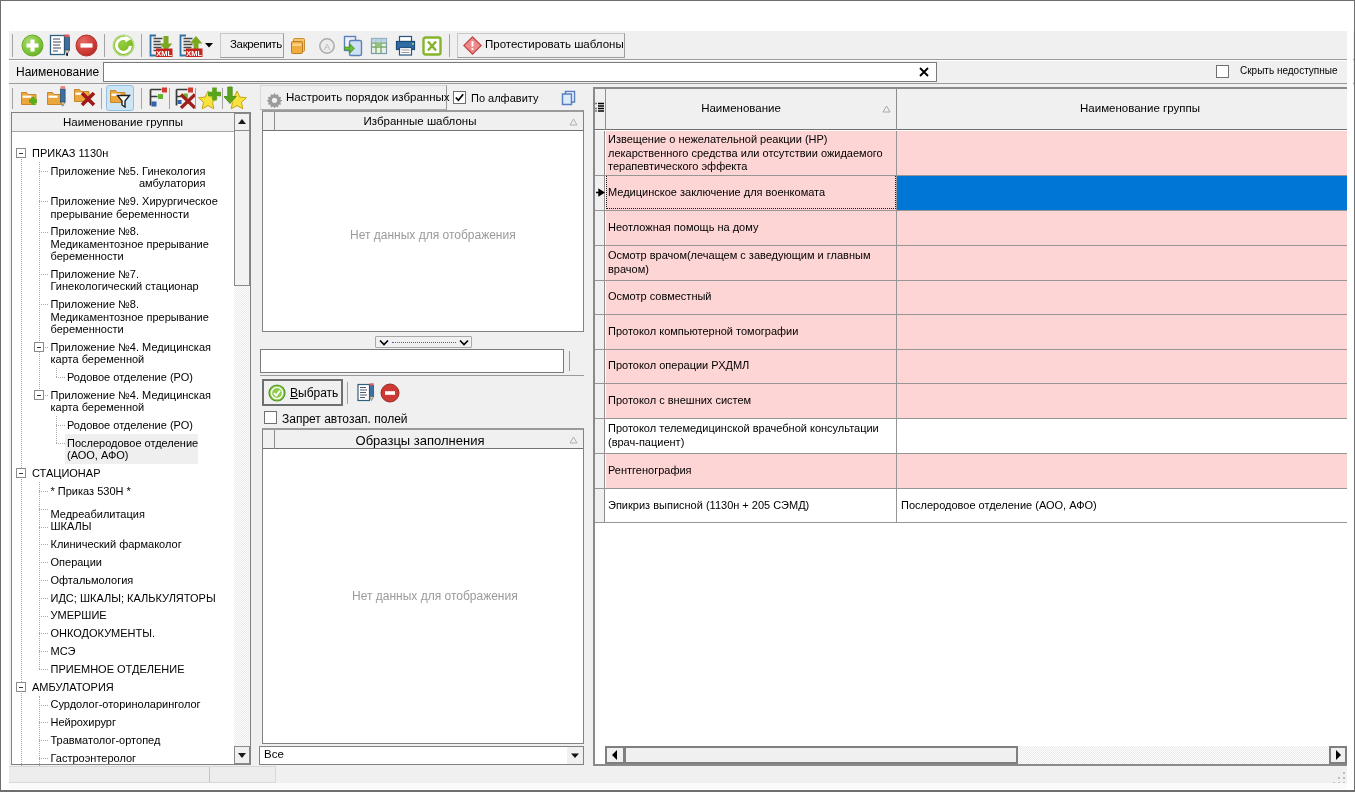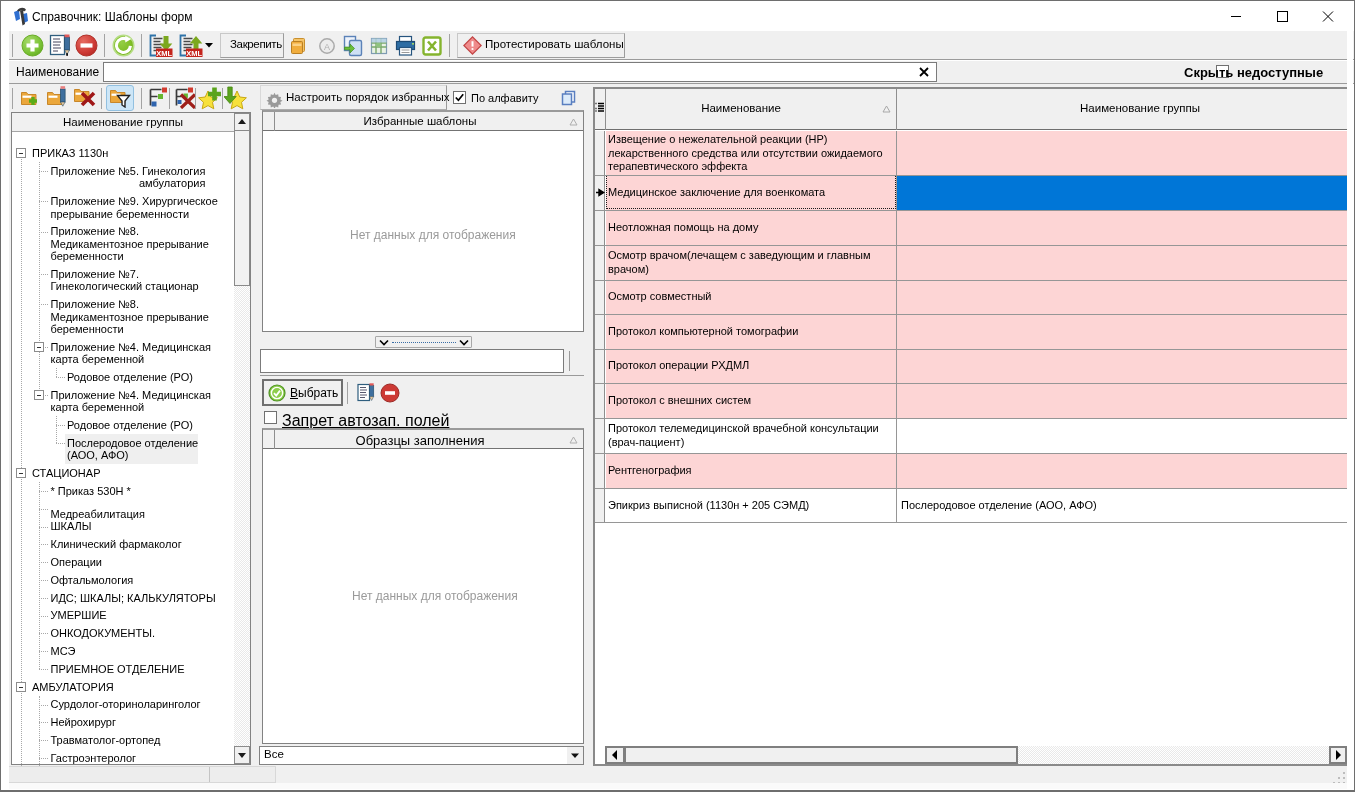--- a/index.html
+++ b/index.html
@@ -17,40 +17,20 @@
 .ibtn { position:absolute; }
 .input { position:absolute; background:#fff; border:1px solid #7b7b7b; }
 .cb { position:absolute; width:13px; height:13px; background:#fff; border:1px solid #707070; }
 .gridframe { position:absolute; border:1px solid #828282; background:#fff; }
 .nodata { position:absolute; color:#9a9a9a; font-size:12px; }
 svg { display:block; }
 </style>
 </head>
 <body>
 <div id="win">
-  <div class="titlebar">
-    <div class="abs" id="applogo" style="left:12px; top:6px;">
-        <svg width="17" height="19" viewBox="0 0 17 19">
-      <path d="M1 5 l5 -2 1 9 -4 2 z" fill="#2f6fd0"></path>
-      <path d="M10 7 l4 -1 1 8 -4 2 z" fill="#2f6fd0"></path>
-      <path d="M4 4 C6 0 12 0 13 3 l-2 1.5 c-0.5 -1.5 -4 -1.5 -5 0 z" fill="#3a3a3a"></path>
-      <path d="M7 3.5 l3 -0.5 2 14 -2.5 1.5 z" fill="#3a3a3a"></path>
-    </svg>
-      </div>
-    <div class="title-text">Справочник: Шаблоны форм</div>
-    <svg class="capbtn" style="left:1212px" viewBox="0 0 46 30">
-        <path d="M18 15.5 h10" stroke="#000" stroke-width="1"></path>
-      </svg>
-    <svg class="capbtn" style="left:1258px" viewBox="0 0 46 30">
-        <rect x="18.5" y="10.5" width="10" height="10" fill="none" stroke="#000" stroke-width="1"></rect>
-      </svg>
-    <svg class="capbtn" style="left:1304px" viewBox="0 0 46 30">
-        <path d="M18 10.5 L28 20.5 M28 10.5 L18 20.5" stroke="#000" stroke-width="1"></path>
-      </svg>
-  </div>
   <div class="abs" id="mainbg" style="left:0; top:82px; width:1346px; height:700px; background:#f0f0f0;"></div>
   <div class="toolbar" id="toolbar1">
     <div class="sep" style="left:11px; top:3px; height:23px;"></div>
     <svg class="ibtn" style="left:20px; top:3px;" width="23" height="23" viewBox="0 0 23 23">
       <defs>
           <radialGradient id="gg" cx="0.35" cy="0.3" r="0.9">
             <stop offset="0" stop-color="#a6d96a"></stop>
             <stop offset="0.6" stop-color="#7bc336"></stop>
             <stop offset="1" stop-color="#58a018"></stop>
           </radialGradient>
@@ -150,21 +130,21 @@
     </svg>
     <div class="abs" style="left:484px; top:7px; font-size:11.5px;">Протестировать шаблоны</div>
   </div>
   <div class="filterrow">
     <div class="abs" style="left:15px; top:4px; font-size:12px;">Наименование</div>
     <div class="input" style="left:102px; top:1px; width:834px; height:20px;"></div>
     <svg class="abs" style="left:916px; top:4px;" width="14" height="14" viewBox="0 0 14 14">
         <path d="M3 3 L11 11 M11 3 L3 11" stroke="#000" stroke-width="1.8"></path>
       </svg>
     <div class="cb" style="left:1215px; top:4px;"></div>
-    <div class="abs" style="left:1183px; top:4px; font-size:13px;font-weight:bold;">Скрыть недоступные</div>
+    <div class="abs" style="left:1239px; top:4px; font-size:10px;">Скрыть недоступные</div>
   </div>
   <div id="leftpanel">
 
     <div class="sep" style="left:11px; top:87px; height:21px;"></div>
     <svg class="ibtn" style="left:19px; top:87px;" width="22" height="20" viewBox="0 0 22 20">
       <path d="M1.5 4.5 h5 l1.5 2 h8 v10 h-14.5 z" fill="#eba73b" stroke="#c8872a" stroke-width="1"></path>
       <rect x="2.5" y="7.6" width="9" height="2.2" fill="#fff"></rect>
       <path d="M13 9 v8 M9 13 h8" stroke="#5aab18" stroke-width="3.4"></path>
     </svg>
     <svg class="ibtn" style="left:45px; top:84px;" width="24" height="24" viewBox="0 0 24 24">
@@ -363,21 +343,21 @@
       <path d="M4 4.5h6M4 7h7M4 9.5h6M4 12h7M4 14.5h5" stroke="#44445c" stroke-width="0.9"></path>
       <rect x="13.5" y="2.5" width="4.2" height="11" fill="#3e6f9e" stroke="#28506e" stroke-width="0.7"></rect>
       <path d="M13.5 13.5 l2.1 4 2.1 -4 z" fill="#e8c79a" stroke="#28506e" stroke-width="0.5"></path>
       <rect x="13.5" y="0.3" width="4.2" height="2.2" fill="#e05a5a"></rect>
     </svg>
     <svg class="ibtn" style="left:379px; top:382px;" width="20" height="20" viewBox="0 0 20 20">
       <circle cx="10" cy="10" r="9" fill="#cd3a35" stroke="#9b2a26" stroke-width="1"></circle>
       <path d="M5 10 h10" stroke="#fff" stroke-width="3.6"></path>
     </svg>
     <div class="cb" style="left:263px; top:410px;"></div>
-    <div class="abs" style="left:281px; top:411px; font-size:16px;text-decoration:underline;">Запрет автозап. полей</div>
+    <div class="abs" style="left:281px; top:411px; font-size:12px;">Запрет автозап. полей</div>
 
     <div class="gridframe" style="left:261px; top:427px; width:322px; height:316px; border-top-width:2px; border-top-color:#9a9a9a;"></div>
     <div class="abs" style="left:262px; top:429px; width:320px; height:19px; background:#f0f0f0; border-bottom:1px solid #737373;"></div>
     <div class="abs" style="left:273px; top:429px; width:1px; height:19px; background:#8e8e8e;"></div>
     <div class="abs" style="left:274px; top:432px; width:290px; text-align:center; font-size:13px;">Образцы заполнения</div>
     <svg class="abs" style="left:568px; top:435px;" width="9" height="8" viewBox="0 0 9 8">
         <path d="M4.5 1 L8 7 H1 z" fill="none" stroke="#aeaeae" stroke-width="1"></path>
       </svg>
     <div class="nodata" style="left:351px; top:588px;">Нет данных для отображения</div>
 

